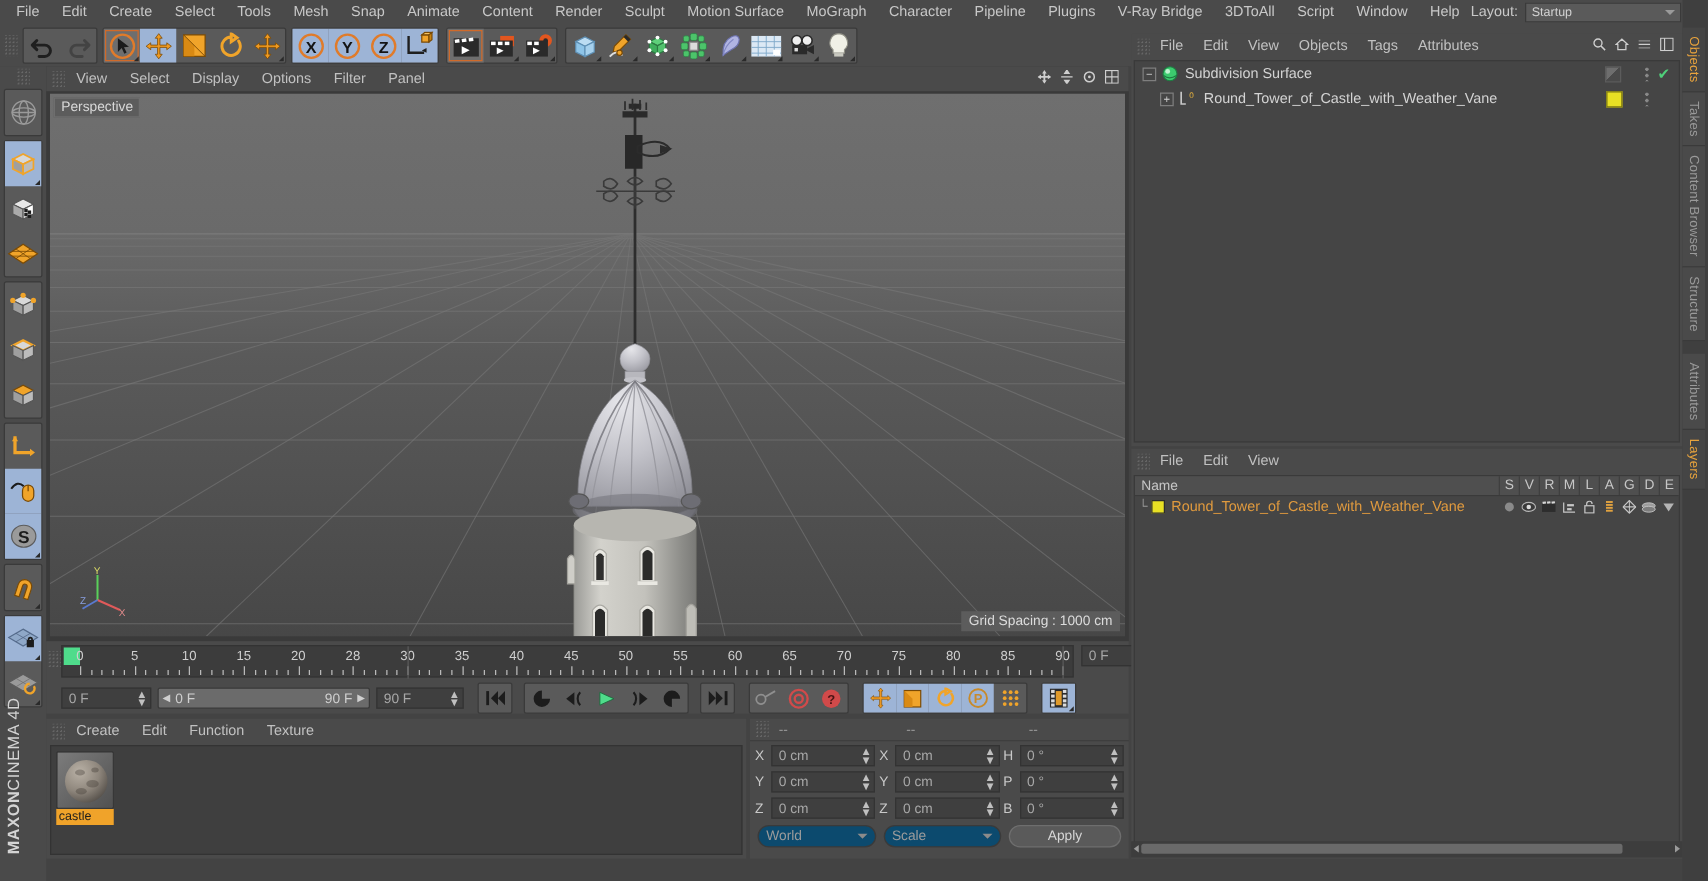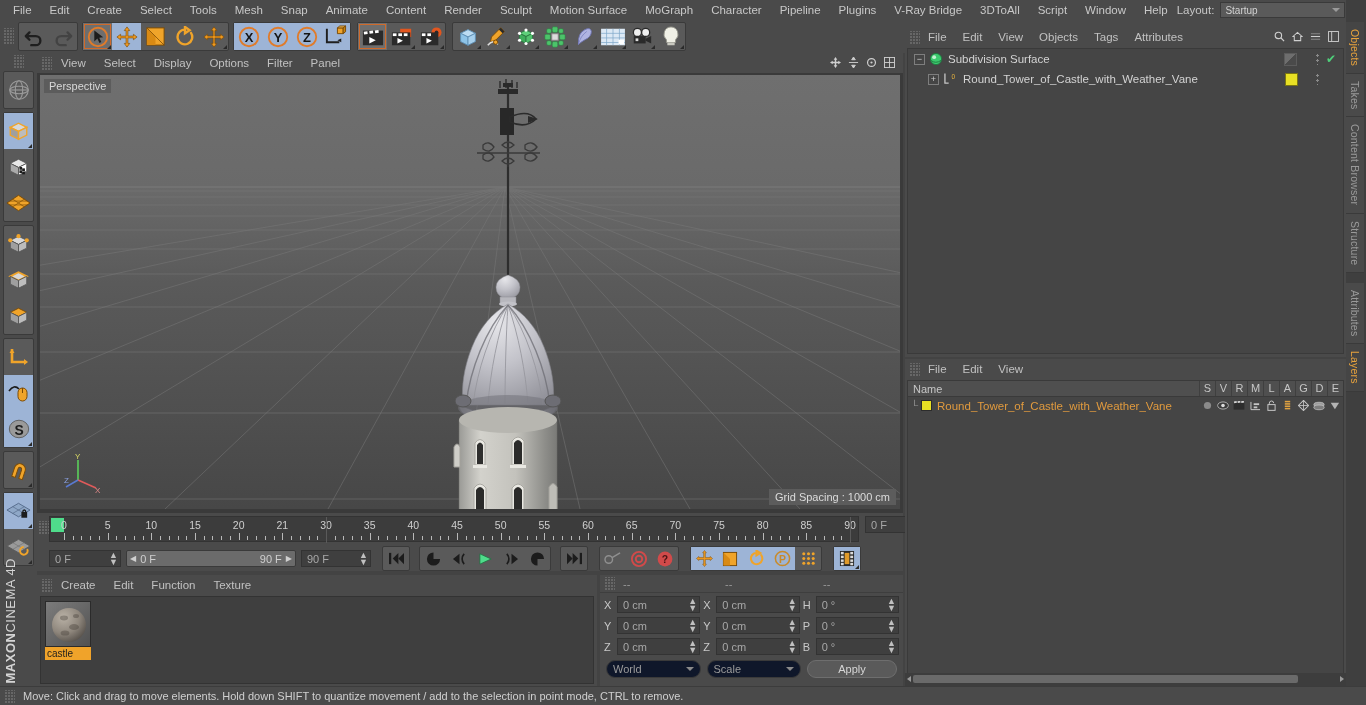--- a/index.html
+++ b/index.html
@@ -88,21 +88,21 @@
               line-height:13px; }
 
   
   .coord { position:absolute; left:600px; top:575px; width:303px; height:112px; background:#4a4a4a; }
   .coord-head { height:18px; display:flex; align-items:center; font-size:11px; color:#9a9a9a;
                 border-bottom:1px solid #3e3e3e; }
   .coord-row { display:flex; align-items:center; gap:3px; height:19px; margin-top:2px; padding:0 4px; }
   .axis { width:10px; font-size:11px; color:#c9c9c9; text-align:left; }
   .cfield { flex:1; height:17px; }
   .btnrow { display:flex; align-items:center; gap:6px; padding:4px 6px 0 6px; }
-  .dropdown { flex:1; height:18px; background:#0f172a; border:1px solid #3a3a3a; border-radius:9px;
+  .dropdown { flex:1; height:18px; background:#0c4a6e; border:1px solid #3a3a3a; border-radius:9px;
               display:flex; align-items:center; padding:0 6px; color:#9b9b9b; font-size:11px; }
   .dropdown .arw { margin-left:auto; border-left:4px solid transparent; border-right:4px solid transparent;
                    border-top:4px solid #8b8b8b; }
   .applybtn { width:90px; height:18px; background:#5a5a5a; border:1px solid #6e6e6e; border-radius:9px;
               display:flex; align-items:center; justify-content:center; color:#d6d6d6; font-size:11px; }
 
   
   .objmgr { position:absolute; left:905px; top:27px; width:441px; height:330px; background:#4a4a4a; }
   .panel-menu { height:20px; display:flex; align-items:center; }
   .panel-menu .mi { padding:0 8px; font-size:11.5px; color:#c1c1c1; line-height:20px; }
@@ -844,21 +844,21 @@
           <div class="tl-tick" style="left: 765.067px; height: 4px;"></div>
           <div class="tl-tick" style="left: 773.8px; height: 4px;"></div>
           <div class="tl-tick" style="left: 782.533px; height: 4px;"></div>
           <div class="tl-tick" style="left: 791.267px; height: 4px;"></div>
           <div class="tl-tick" style="left: 800px; height: 7px;"></div>
           <div class="tl-num" style="left: 14px;">0</div>
           <div class="tl-num" style="left: 57.6667px;">5</div>
           <div class="tl-num" style="left: 101.333px;">10</div>
           <div class="tl-num" style="left: 145px;">15</div>
           <div class="tl-num" style="left: 188.667px;">20</div>
-          <div class="tl-num" style="left: 232.333px;">21</div>
+          <div class="tl-num" style="left: 232.333px;">28</div>
           <div class="tl-num" style="left: 276px;">30</div>
           <div class="tl-num" style="left: 319.667px;">35</div>
           <div class="tl-num" style="left: 363.333px;">40</div>
           <div class="tl-num" style="left: 407px;">45</div>
           <div class="tl-num" style="left: 450.667px;">50</div>
           <div class="tl-num" style="left: 494.333px; text-align: center;">55</div>
           <div class="tl-num" style="left: 538px;">60</div>
           <div class="tl-num" style="left: 581.667px;">65</div>
           <div class="tl-num" style="left: 625.333px;">70</div>
           <div class="tl-num" style="left: 669px;">75</div>
@@ -1304,18 +1304,14 @@
     <div style="height:22px;"></div>
     <div class="vtab active">Objects</div>
     <div class="vtab">Takes</div>
     <div class="vtab">Content Browser</div>
     <div class="vtab">Structure</div>
     <div style="height:10px;"></div>
     <div class="vtab">Attributes</div>
     <div class="vtab active">Layers</div>
   </div>
 
-  <div class="status">
-    <div class="gripper" style="margin-left:4px;"></div>
-    <span class="txt">Move: Click and drag to move elements. Hold down SHIFT to quantize movement / add to the selection in point mode, CTRL to remove.</span>
-  </div>
 
 </div>
 
 </body></html>

